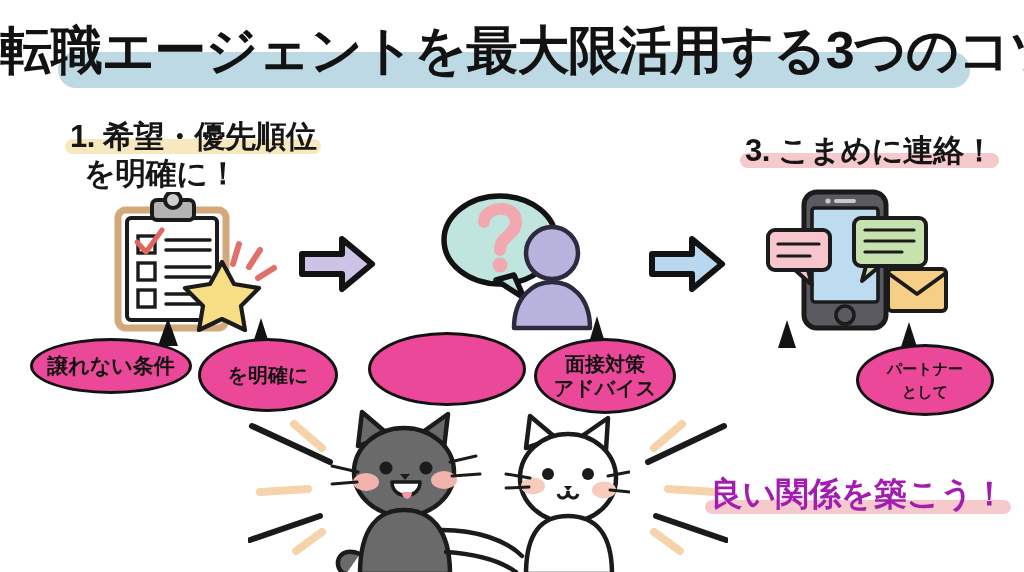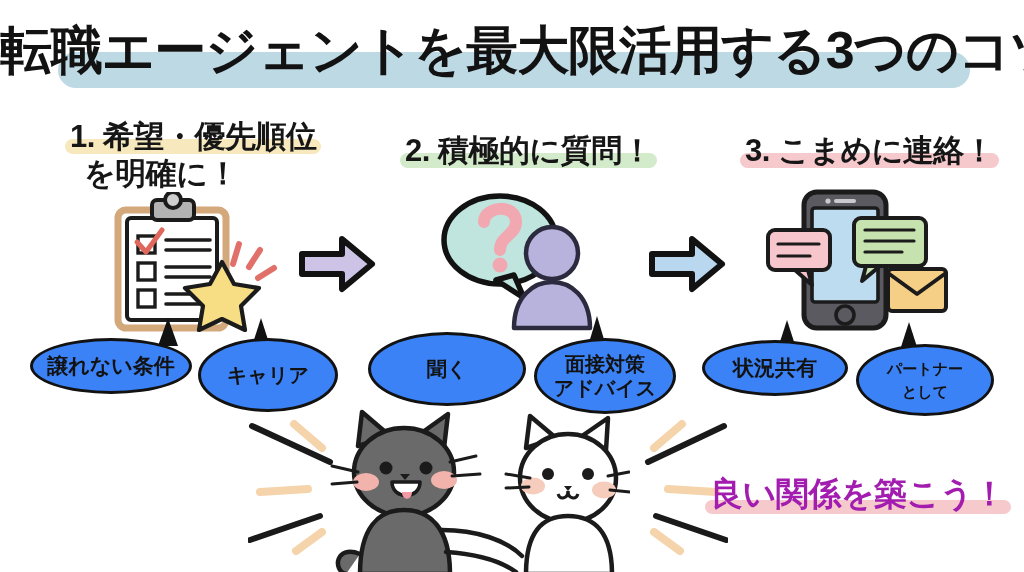--- a/index.html
+++ b/index.html
@@ -98,21 +98,21 @@
   #rays-right { left: 598px; top: 408px; }
 
   
   .bubble {
     position: absolute;
     display: flex;
     align-items: center;
     justify-content: center;
     text-align: center;
     box-sizing: border-box;
-    background: #3b82f6;
+    background: #ec4899;
     border: 3px solid #121212;
     color: #121212;
     font-weight: bold;
     z-index: 5;
   }
   .bubble span { display: block; }
   .bub-1a { left: 30px;  top: 338px; width: 162px; height: 56px;  border-radius: 50%/50%; font-size: 21px; }
   .bub-1b { left: 198px; top: 338px; width: 140px; height: 74px;  border-radius: 50%/50%; font-size: 20px; line-height: 24px; }
   .bub-2a { left: 368px; top: 332px; width: 158px; height: 74px;  border-radius: 50%/50%; font-size: 20px; line-height: 24px; }
   .bub-2b { left: 534px; top: 338px; width: 142px; height: 76px;  border-radius: 50%/50%; font-size: 20px; line-height: 24px; }
@@ -151,23 +151,20 @@
   <div id="title-wrap">
     <div id="title-band"></div>
     <div id="title-text">転職エージェントを最大限活用する3つのコツ</div>
   </div>
 
   <div class="section-head" id="head-1">
     <span class="hl-line hl-yellow">1. 希望・優先順位</span>
     <span class="l2">を明確に！</span>
   </div>
 
-  <div class="section-head" id="head-2">
-    <span class="hl-line hl-green">2. 積極的に質問！</span>
-  </div>
 
   <div class="section-head" id="head-3">
     <span class="hl-line hl-pink">3. こまめに連絡！</span>
   </div>
 
   <div class="illus" id="illus-clipboard">
     <svg width="190" height="140" viewBox="0 0 190 140">
 
       <rect x="18" y="18" width="108" height="118" rx="8" fill="#ffffff" stroke="#d3a87a" stroke-width="7"></rect>
       <rect x="27" y="26" width="90" height="102" rx="4" fill="#ffffff" stroke="#1b1b1b" stroke-width="4"></rect>
@@ -248,42 +245,38 @@
   </div>
 
   <div class="bub-tail" style="left:158px; top:318px; border-left:10px solid transparent; border-right:10px solid transparent; border-bottom:28px solid #121212;"></div>
   <div class="bubble bub-1a">
     <span>譲れない条件</span>
   </div>
 
   <div class="bub-tail" style="left:252px; top:318px; border-left:9px solid transparent; border-right:9px solid transparent; border-bottom:28px solid #121212;"></div>
   <div class="bubble bub-1b">
     <div>
-      <span>キャリア</span>
+      <span>を明確に</span>
     </div>
   </div>
 
   <div class="bubble bub-2a">
     <div>
-      <span>聞く</span>
     </div>
   </div>
 
   <div class="bub-tail" style="left:588px; top:316px; border-left:9px solid transparent; border-right:9px solid transparent; border-bottom:30px solid #121212;"></div>
   <div class="bubble bub-2b">
     <div>
       <span>面接対策</span>
       <span>アドバイス</span>
     </div>
   </div>
 
   <div class="bub-tail" style="left:778px; top:320px; border-left:9px solid transparent; border-right:9px solid transparent; border-bottom:28px solid #121212;"></div>
-  <div class="bubble bub-3a">
-    <span>状況共有</span>
-  </div>
 
   <div class="bub-tail" style="left:900px; top:322px; border-left:9px solid transparent; border-right:9px solid transparent; border-bottom:28px solid #121212;"></div>
   <div class="bubble bub-3b">
     <div>
       <span>パートナー</span>
       <span>として</span>
     </div>
   </div>
 
   <div class="illus" id="rays-left">

